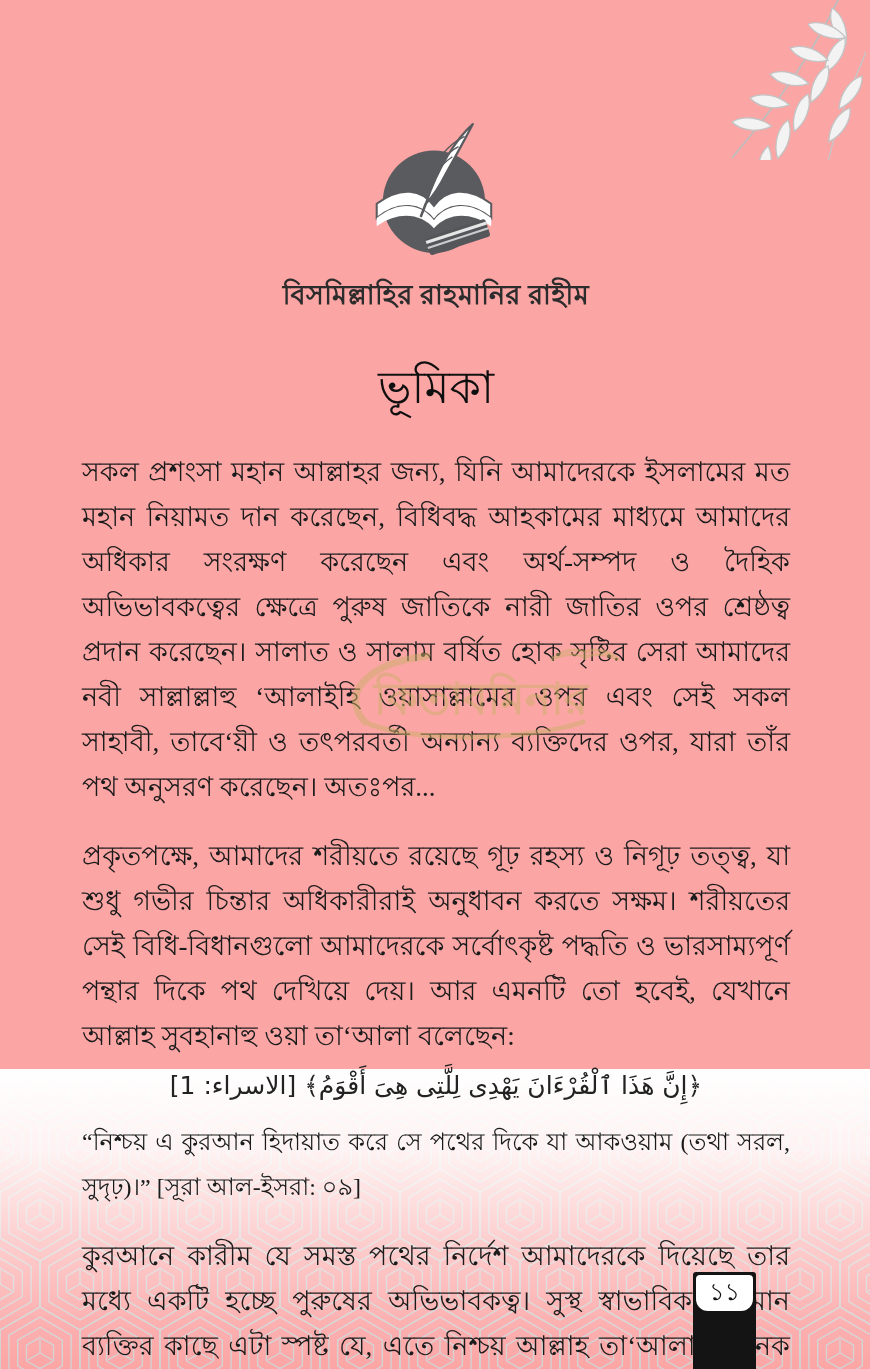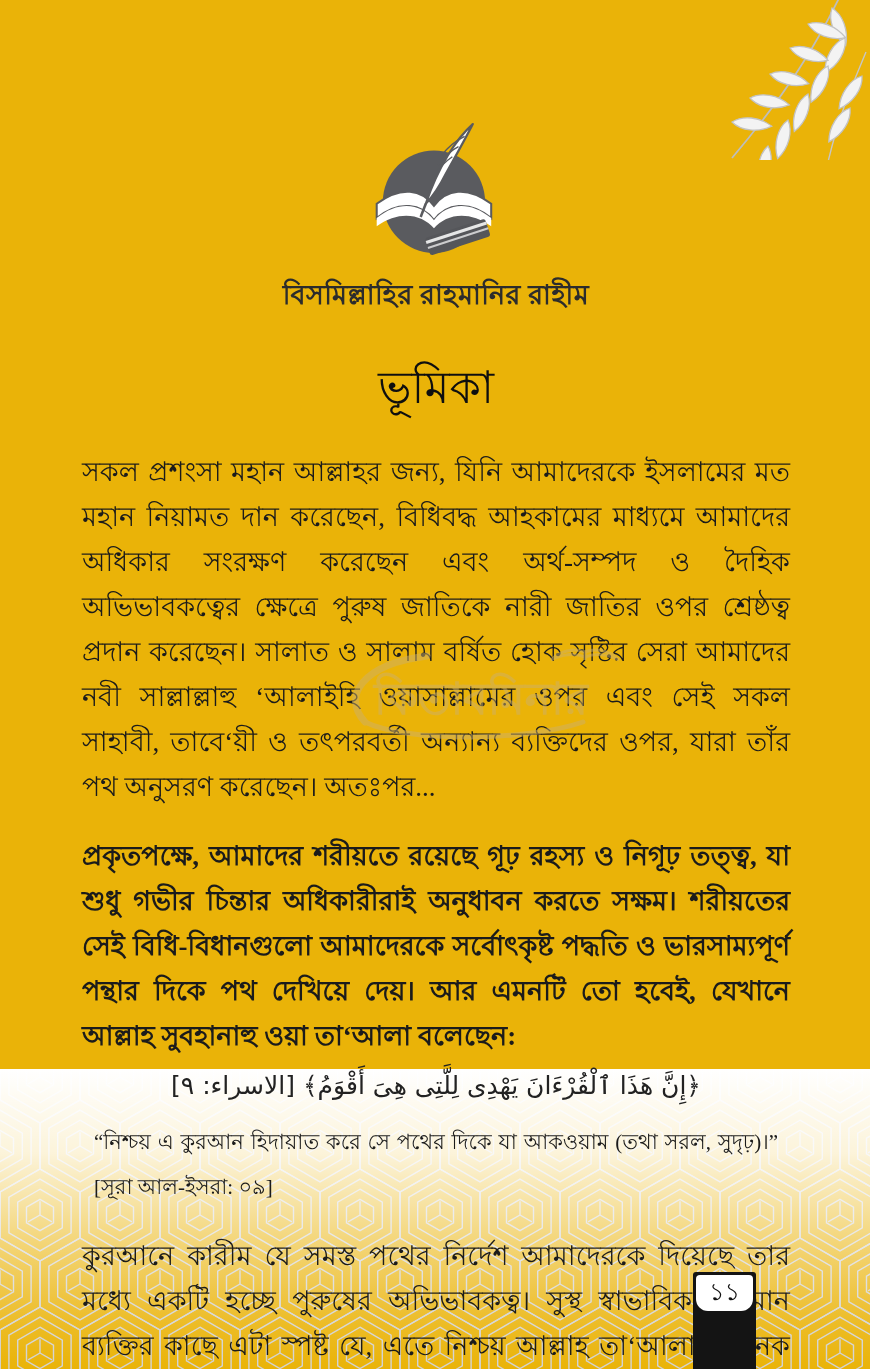--- a/index.html
+++ b/index.html
@@ -1,39 +1,39 @@
 <!DOCTYPE html>
 <html><head>
 <meta charset="utf-8">
 <style>
   html,body{margin:0;padding:0;}
   body{
     width:870px;height:1369px;background:#ffffff;overflow:hidden;
     font-family:"Liberation Serif","DejaVu Serif",serif;
   }
-  .page{position:relative;width:870px;height:1369px;background:#eab308;overflow:hidden;}
+  .page{position:relative;width:870px;height:1369px;background:#fca5a5;overflow:hidden;}
 
   
   .pattern-wrap{position:absolute;left:0;bottom:0;width:870px;height:300px;overflow:hidden;}
   .pattern-fade{position:absolute;left:0;bottom:0;width:870px;height:300px;
     background:linear-gradient(180deg,#ffffff 0%,rgba(255,255,255,.85) 28%,rgba(255,255,255,.45) 58%,rgba(255,255,255,.12) 85%,rgba(255,255,255,0) 100%);}
 
   
   .leaf{position:absolute;top:0;right:0;width:190px;height:160px;}
 
   
   .content{position:relative;padding:0 80px 0 82px;color:#1b1b1b;}
   .logo{width:126px;height:138px;margin:122px auto 0;display:block;}
   .bismillah{margin-top:14px;text-align:center;font-size:27px;font-weight:bold;color:#2c2c2c;letter-spacing:.5px;}
   .page-title{margin:34px 0 22px;text-align:center;font-size:45px;font-weight:normal;color:#0f0f0f;}
   p.body{font-size:27px;line-height:45px;text-align:justify;margin:12px 0 24px;}
-  p.tight{margin-bottom:12px;font-weight:bold;}
+  p.tight{margin-bottom:12px;}
   .arabic{direction:rtl;text-align:center;font-family:"DejaVu Sans",sans-serif;
     font-size:25px;color:#222;margin:4px 0 20px;}
-  p.quote{font-size:21px;line-height:45px;text-align:justify;margin:0 12px 24px;}
+  p.quote{font-size:24px;line-height:45px;text-align:justify;margin:0 0 24px;}
 
   
   .watermark{position:absolute;left:335px;top:638px;width:300px;height:112px;pointer-events:none;}
 
   
   .page-tab{position:absolute;left:693px;top:1272px;width:63px;height:97px;background:#141414;border-radius:3px 3px 0 0;}
   .page-tab .label{position:absolute;left:3px;right:3px;top:3px;height:36px;background:#ffffff;
     border-radius:4px 4px 12px 12px;display:flex;align-items:center;justify-content:center;
     font-size:24px;font-weight:normal;color:#111;}
 </style>
@@ -613,21 +613,21 @@
     </svg>
 
     <div class="bismillah">বিসমিল্লাহির রাহমানির রাহীম</div>
 
     <h1 class="page-title">ভূমিকা</h1>
 
     <p class="body">সকল প্রশংসা মহান আল্লাহর জন্য, যিনি আমাদেরকে ইসলামের মত মহান নিয়ামত দান করেছেন, বিধিবদ্ধ আহকামের মাধ্যমে আমাদের অধিকার সংরক্ষণ করেছেন এবং অর্থ-সম্পদ ও দৈহিক অভিভাবকত্বের ক্ষেত্রে পুরুষ জাতিকে নারী জাতির ওপর শ্রেষ্ঠত্ব প্রদান করেছেন। সালাত ও সালাম বর্ষিত হোক সৃষ্টির সেরা আমাদের নবী সাল্লাল্লাহু ‘আলাইহি ওয়াসাল্লামের ওপর এবং সেই সকল সাহাবী, তাবে‘য়ী ও তৎপরবর্তী অন্যান্য ব্যক্তিদের ওপর, যারা তাঁর পথ অনুসরণ করেছেন। অতঃপর...</p>
 
     <p class="body tight">প্রকৃতপক্ষে, আমাদের শরীয়তে রয়েছে গূঢ় রহস্য ও নিগূঢ় তত্ত্ব, যা শুধু গভীর চিন্তার অধিকারীরাই অনুধাবন করতে সক্ষম। শরীয়তের সেই বিধি-বিধানগুলো আমাদেরকে সর্বোৎকৃষ্ট পদ্ধতি ও ভারসাম্যপূর্ণ পন্থার দিকে পথ দেখিয়ে দেয়। আর এমনটি তো হবেই, যেখানে আল্লাহ সুবহানাহু ওয়া তা‘আলা বলেছেন:</p>
 
-    <div class="arabic">﴿إِنَّ هَذَا ٱلْقُرْءَانَ يَهْدِى لِلَّتِى هِىَ أَقْوَمُ﴾ [الاسراء: ٩]</div>
+    <div class="arabic">﴿إِنَّ هَذَا ٱلْقُرْءَانَ يَهْدِى لِلَّتِى هِىَ أَقْوَمُ﴾ [الاسراء: 1]</div>
 
     <p class="quote">“নিশ্চয় এ কুরআন হিদায়াত করে সে পথের দিকে যা আকওয়াম (তথা সরল, সুদৃঢ়)।” [সূরা আল-ইসরা: ০৯]</p>
 
     <p class="body">কুরআনে কারীম যে সমস্ত পথের নির্দেশ আমাদেরকে দিয়েছে তার মধ্যে একটি হচ্ছে পুরুষের অভিভাবকত্ব। সুস্থ স্বাভাবিক বুদ্ধিমান ব্যক্তির কাছে এটা স্পষ্ট যে, এতে নিশ্চয় আল্লাহ তা‘আলার অনেক হিকমত রয়েছে, যদিও ইসলাম বিদ্বেষী নাস্তিকরা এর কারণে দীন ইসলামের ওপর অনেক</p>
   </div>
 
   <svg class="watermark" viewBox="0 0 300 112" xmlns="http://www.w3.org/2000/svg">
     <g opacity="0.5">
       <path d="M30,84 C6,58 28,26 92,18" fill="none" stroke="#cdb06a" stroke-width="7" stroke-linecap="round"></path>
       <path d="M30,84 C70,104 190,104 248,84" fill="none" stroke="#cdb06a" stroke-width="5" stroke-linecap="round"></path>

